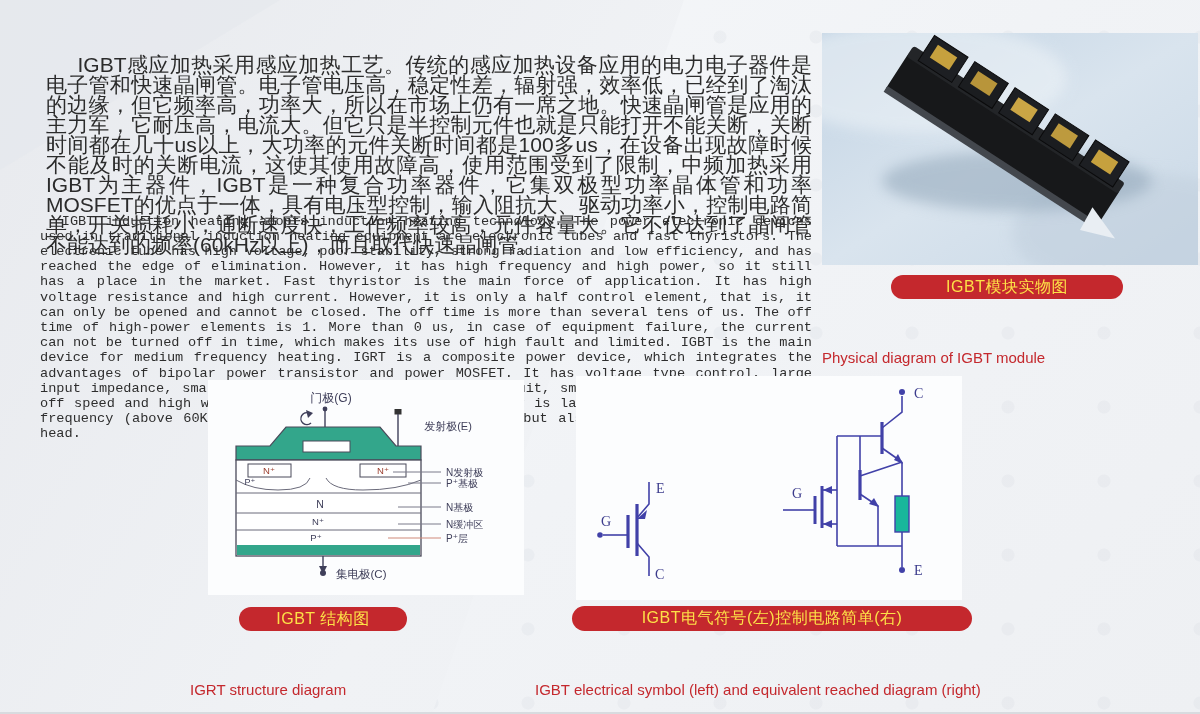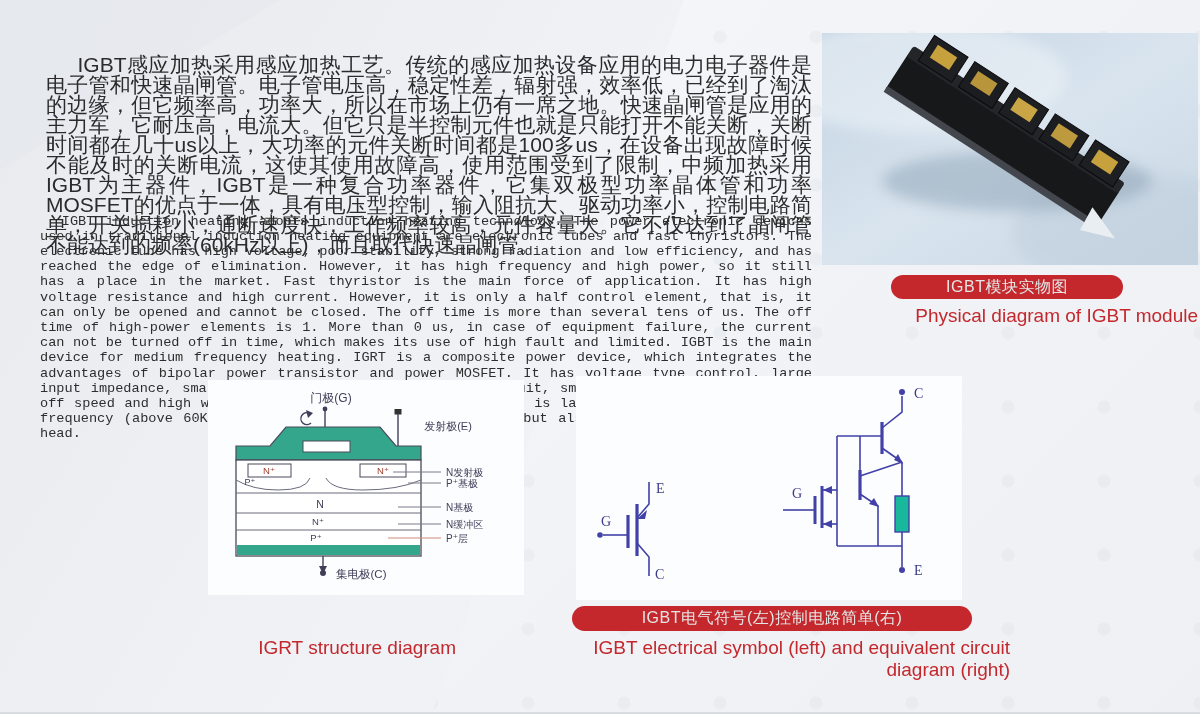--- a/index.html
+++ b/index.html
@@ -24,22 +24,22 @@
     font-size:13.6px;line-height:15.2px;text-align:justify;text-indent:1.6em;font-family:Liberation Mono, monospace;}
 
   
   .panel{position:absolute;background:#fcfdfe;}
   .photo{position:absolute;left:822px;top:33px;width:376px;height:232px;overflow:hidden;}
   .structure-panel{left:208px;top:380px;width:316px;height:215px;}
   .circuit-panel{left:576px;top:376px;width:386px;height:224px;}
 
   
   .pill{position:absolute;display:flex;align-items:center;justify-content:center;
-    background:#c4282d;color:#e5e5e5;border-radius:13px;font-size:16px;letter-spacing:.5px;}
-  .cap-en{position:absolute;text-align:right;color:#c4282d;font-size:19px;}
+    background:#c4282d;color:#fde047;border-radius:13px;font-size:16px;letter-spacing:.5px;}
+  .cap-en{position:absolute;text-align:left;color:#c4282d;font-size:15px;margin-top:44px;}
 
   svg text{font-family:"Liberation Sans","DejaVu Sans",sans-serif;}
   svg text.serif{font-family:"Liberation Serif","DejaVu Serif",serif;}
 </style>
 </head>
 <body>
 
 <div class="canvas">
   <div class="bg-right"></div>
   <div class="bg-topleft"></div>
@@ -180,19 +180,22 @@
       <polygon points="247,148 256,144 256,152" fill="#4141a8"></polygon>
       <rect x="319" y="120" width="14" height="36" fill="#19b79b" stroke="#4141a8" stroke-width="1.4"></rect>
       <circle cx="326" cy="16" r="3" fill="#4141a8"></circle>
       <circle cx="326" cy="194" r="3" fill="#4141a8"></circle>
       <text class="serif" x="338" y="22" font-size="14" fill="#3b3b8c">C</text>
       <text class="serif" x="338" y="199" font-size="14" fill="#3b3b8c">E</text>
       <text class="serif" x="216" y="122" font-size="14" fill="#3b3b8c">G</text>
     </svg>
   </div>
 
+  <div class="pill" style="left:239px;top:607px;width:168px;height:24px;">
+    <span>IGBT 结构图</span>
+  </div>
   <div class="cap-en" style="left:190px;top:637px;width:266px;">IGRT structure diagram</div>
 
   <div class="pill" style="left:572px;top:606px;width:400px;height:25px;">
     <span>IGBT电气符号(左)控制电路简单(右)</span>
   </div>
-  <div class="cap-en" style="left:535px;top:637px;width:475px;">IGBT electrical symbol (left) and equivalent circuit diagram (right)</div>
+  <div class="cap-en" style="left:535px;top:637px;width:475px;">IGBT electrical symbol (left) and equivalent reached diagram (right)</div>
 </div>
 
 </body></html>

